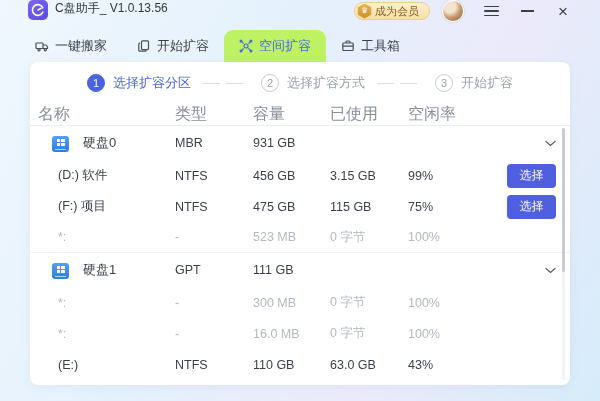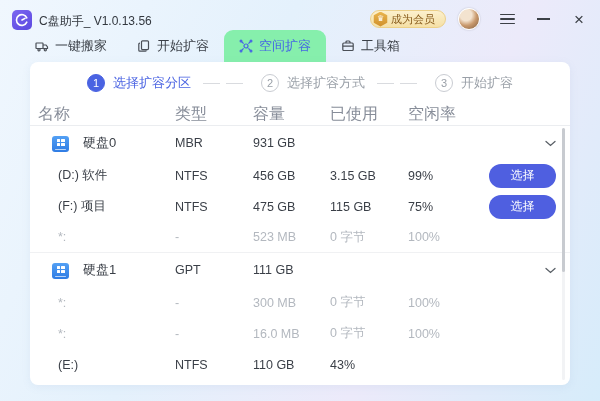--- a/index.html
+++ b/index.html
@@ -4,21 +4,21 @@
 <style>
   * { margin:0; padding:0; box-sizing:border-box; }
   html,body { width:600px; height:401px; overflow:hidden; }
   body {
     font-family:"Liberation Sans","DejaVu Sans",sans-serif;
     background:linear-gradient(115deg,#f0f7fe 0%,#e4f1fc 38%,#eceafa 68%,#d6ecfa 100%);
     position:relative; color:#3a3f47; -webkit-font-smoothing:antialiased;
   }
 
   
-  .titlebar { height:30px; display:flex; align-items:flex-end; padding:0 12px; }
+  .titlebar { height:30px; display:flex; align-items:flex-start; padding:0 28px; }
   .app-logo { width:20px; height:20px; border-radius:5px;
     background:linear-gradient(145deg,#7b66f0,#5b49e0); position:relative; flex:0 0 auto; }
   .app-logo svg { position:absolute; inset:3px; }
   .app-title { margin-left:7px; font-size:12px; color:#33383f; }
   .titlebar-right { margin-left:auto; display:flex; align-items:center; }
   .member-badge { height:18px; display:flex; align-items:center; padding:0 10px 0 2px;
     border-radius:9px; background:linear-gradient(180deg,#fcf0cd,#f5e0a6);
     border:1px solid #ecd089; }
   .member-hex { width:15px; height:15px; margin-right:3px;
     background:linear-gradient(180deg,#e9b44e,#cf8f2a);
@@ -34,21 +34,21 @@
   .hamburger { display:flex; flex-direction:column; gap:3px; width:15px; }
   .hamburger i { display:block; height:1.6px; background:#3c4046; border-radius:1px; }
   .minimize i { display:block; width:13px; height:1.6px; background:#3c4046; }
   .close-x { font-size:17px; color:#3c4046; line-height:1; }
 
   
   .tabbar { height:32px; display:flex; align-items:stretch; padding-left:20px; }
   .tab { display:flex; align-items:center; gap:6px; padding:0 15px;
     font-size:13px; color:#3b4048; cursor:default; }
   .tab svg { width:14px; height:14px; stroke:#4a4f57; }
-  .tab.active { background:#86efac; border-radius:9px 9px 0 0; color:#4666e4; }
+  .tab.active { background:#bef264; border-radius:9px 9px 0 0; color:#4666e4; }
   .tab.active svg { stroke:#4666e4; }
 
   
   .panel { position:absolute; left:30px; top:62px; width:540px; height:323px;
     background:#ffffff; border-radius:8px 8px 8px 8px; overflow:hidden;
     box-shadow:0 2px 8px rgba(120,150,190,.10); }
 
   
   .steps { height:42px; display:flex; align-items:center; justify-content:center; gap:12px; }
   .step { display:flex; align-items:center; gap:8px; }
@@ -74,21 +74,21 @@
   .name-disk { display:flex; align-items:flex-end; gap:14px; padding-left:14px; font-size:13px; }
   .name-part { padding-left:20px; }
   .drive-icon { width:17px; height:16px; border-radius:3px; flex:0 0 auto;
     background:linear-gradient(180deg,#53a0f4 0%,#2f7ce4 100%); position:relative; }
   .drive-icon .flag { position:absolute; left:4.5px; top:3px; width:8px; height:7px;
     display:grid; grid-template-columns:1fr 1fr; grid-template-rows:1fr 1fr; gap:1px; }
   .drive-icon .flag i { background:#fff; border-radius:.5px; }
   .drive-icon .slot { position:absolute; left:3px; bottom:2px; width:11px; height:1.5px;
     background:rgba(255,255,255,.65); border-radius:1px; }
   .action-cell { display:flex; align-items:center; justify-content:flex-end; padding-right:14px; }
-  .select-btn { width:67px; height:24px; border:none; border-radius:12px;
+  .select-btn { width:49px; height:24px; border:none; border-radius:4px;
     background:#4f5fe0; color:#fff; font-size:12px; cursor:pointer;
     font-family:inherit; }
   .chev { width:12px; height:12px; display:flex; align-items:center; justify-content:center; }
 
   .scrollbar-track { position:absolute; right:5px; top:66px; width:3px; height:252px;
     background:#f2f3f5; border-radius:2px; }
   .scrollbar-thumb { position:absolute; right:5px; top:66px; width:3px; height:144px;
     background:#c8cbd0; border-radius:2px; }
 </style>
 </head>
@@ -288,19 +288,20 @@
     <div class="cell">16.0 MB</div>
     <div class="cell">0 字节</div>
     <div class="cell">100%</div>
     <div class="action-cell"></div>
   </div>
 
   <div class="grid-row row part">
     <div class="cell name-part">(E:)</div>
     <div class="cell">NTFS</div>
     <div class="cell">110 GB</div>
+    <div class="cell">63.0 GB</div>
     <div class="cell">43%</div>
     <div class="action-cell"></div>
   </div>
 
   <div class="scrollbar-track"></div>
   <div class="scrollbar-thumb"></div>
 </div>
 
 </body></html>

